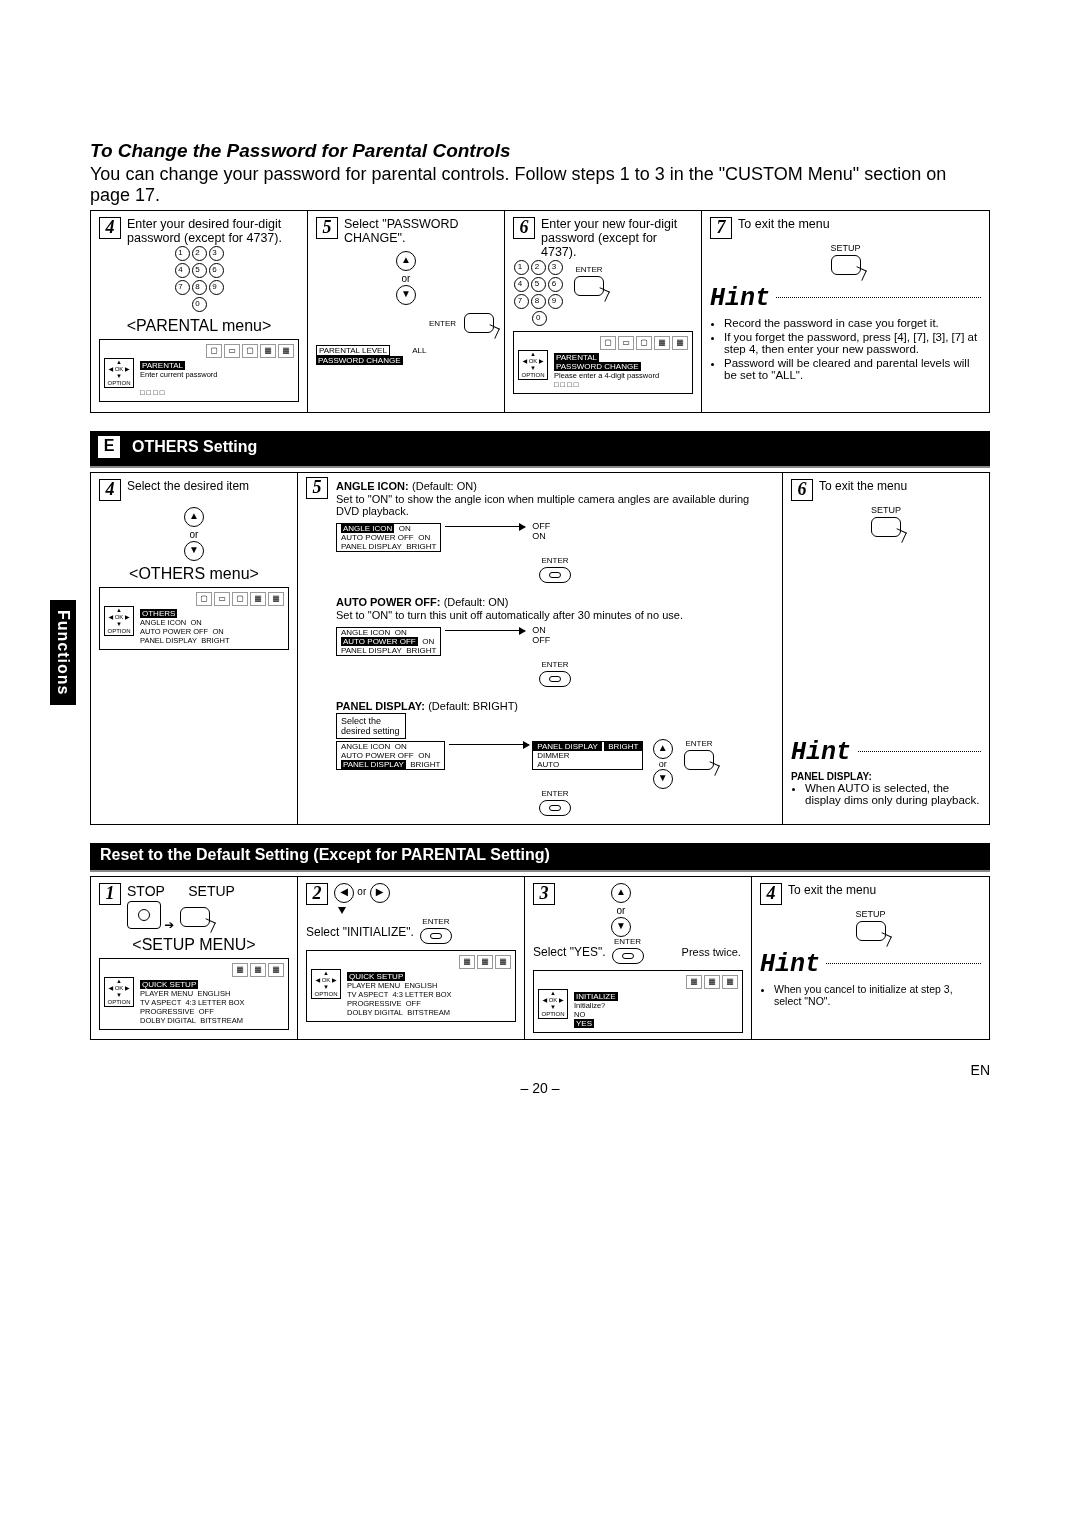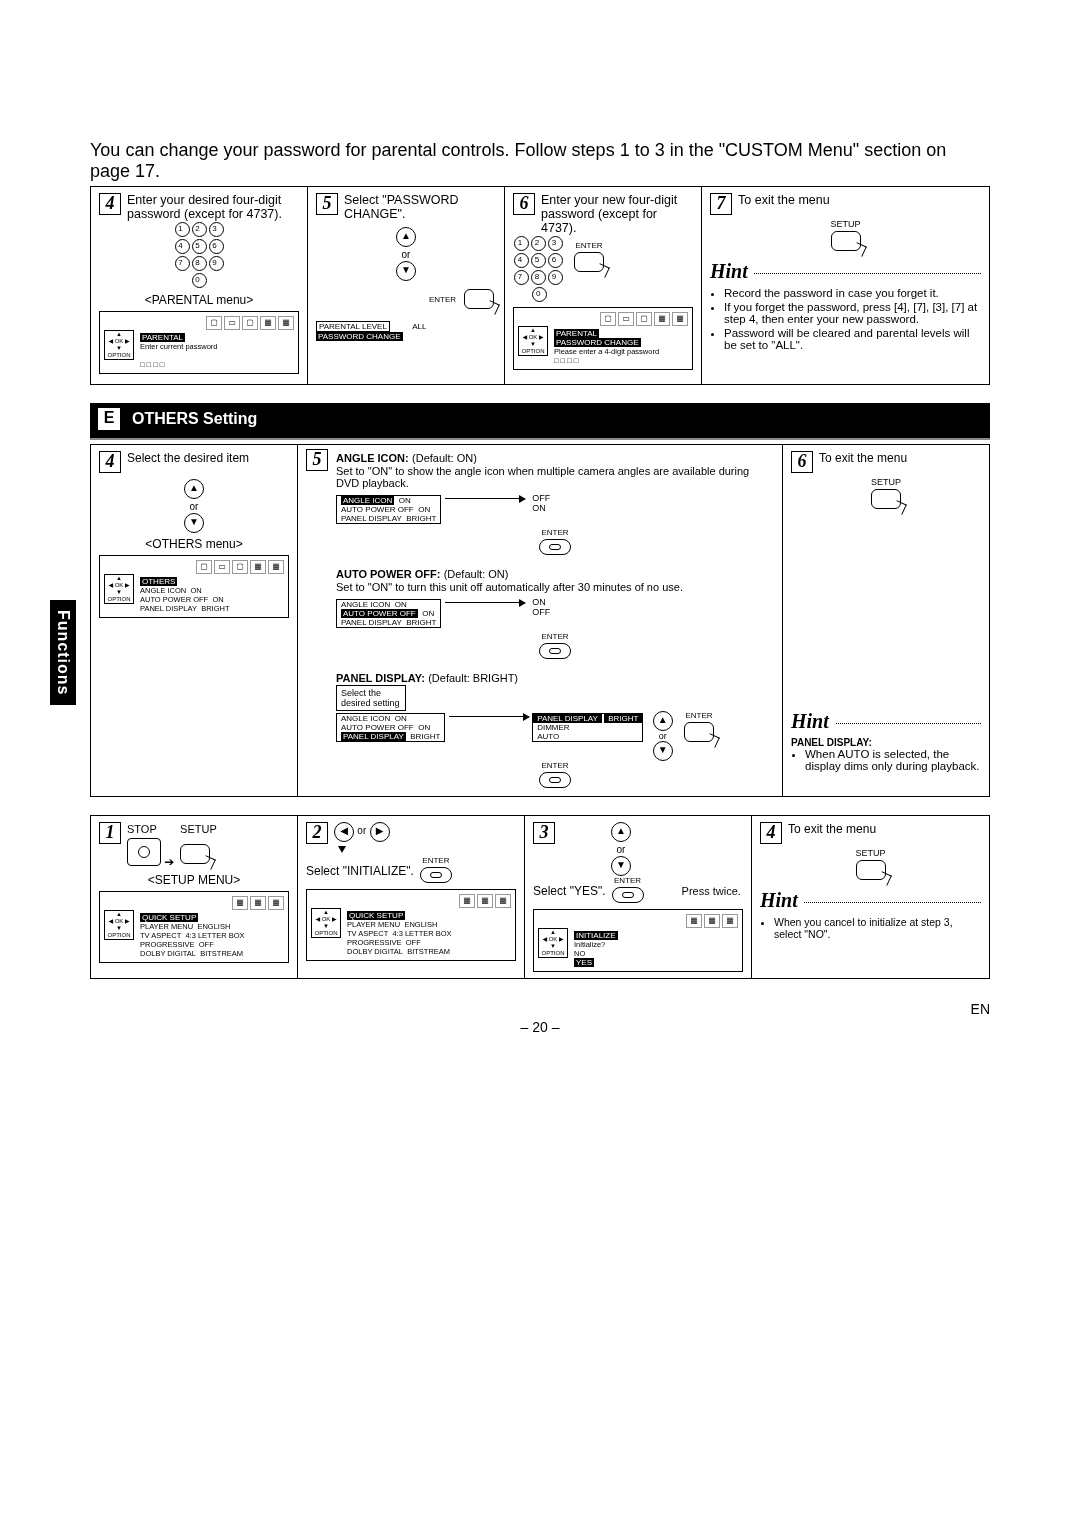--- a/index.html
+++ b/index.html
@@ -53,41 +53,41 @@
     line-height: 18px;
     text-align: center;
     margin-right: 6px;
     vertical-align: top;
     background:#fff;
   }
   .stephead { display:flex; align-items:flex-start; }
   .steptxt { display:inline-block; max-width:calc(100% - 30px); }
   .keypad { text-align:center; font-size:11px; letter-spacing:3px;}
   .key { display:inline-block; border:1px solid #000; border-radius:50%; width:13px; height:13px; line-height:12px; text-align:center; font-size:8px; margin:1px;}
-  .smalllabel { font-size:12px; text-align:center; margin-top:4px;}
+  .smalllabel { font-size:16px; text-align:center; margin-top:4px;}
   .menubox {
     border:1px solid #000;
     margin-top:4px;
     font-size:8px;
     padding:4px;
     position:relative;
     background:#fff;
   }
   .iconrow { display:flex; gap:2px; justify-content:flex-end; padding-bottom:3px;}
   .iconrow .ic { border:1px solid #999; width:14px; height:12px; font-size:8px; text-align:center; line-height:12px;}
   .dpad {
     width:28px;height:28px;border:1px solid #000;position:absolute;left:4px;top:18px;
     font-size:6px; text-align:center; line-height:7px;
   }
   .menutxt { margin-left:36px; font-size:7.5px; line-height:9px;}
   .hinttitle {
-    font-family:Liberation Serif, serif;
+    font-family:Liberation Mono, monospace;
     font-style:italic;
     font-weight:bold;
-    font-size:20px;
+    font-size:25px;
     display:inline-block;
     padding-right:6px;
     background:#fff;
     position:relative;
     top:-14px;
   }
   .hintwrap { position:relative; font-size:11.5px;}
   .hintwrap ul { margin:0 0 0 14px; padding:0;}
   .hintwrap li { margin-bottom:2px; list-style-type: disc;}
 
@@ -156,21 +156,21 @@
   }
 
   
   .resetrow {
     display:flex;
     border:1px solid #000;
     margin-bottom:18px;
   }
   .rcell{border-right:1px solid #000; padding:6px 8px; font-size:12px; position:relative;}
   .rcell:last-child{border-right:none;}
-  .tinylabel{font-size:11px;}
+  .tinylabel{font-size:14px;}
 
   
   .sidetab {
     position:absolute;
     left:-40px;
     top:460px;
     background:#000;
     color:#fff;
     font-weight:bold;
     font-size:16px;
@@ -206,20 +206,21 @@
     display:inline-block;position:relative;margin-top:2px;
   }
   .pressicon::after{content:"";position:absolute;left:10px;top:7px;width:10px;height:10px;border:1px solid #000;border-radius:50%;}
 </style>
 </head>
 <body>
 
 <div class="page">
   <div class="sidetab">Functions</div>
 
+  <div class="main-title">To Change the Password for Parental Controls</div>
   <div class="intro">You can change your password for parental controls.  Follow steps 1 to 3 in the "CUSTOM Menu" section on page 17.</div>
 
   <div class="prow">
     <div class="pcell" style="width:200px;">
       <div class="stephead">
         <span class="stepnum">4</span>
         <span class="steptxt">Enter your desired four-digit password (except for 4737).</span>
       </div>
       <div class="keypad">
         <span class="key">1</span><span class="key">2</span><span class="key">3</span><br>
@@ -442,20 +443,23 @@
         <div style="border-top:1.5px dotted #000;"></div>
         <span class="hinttitle">Hint</span>
         <div style="font-size:10px;font-weight:bold;margin-top:-10px;">PANEL DISPLAY:</div>
         <ul>
           <li>When AUTO is selected, the display dims only during playback.</li>
         </ul>
       </div>
     </div>
   </div>
 
+  <div class="sectionbar" style="padding-left:10px;">
+    <span>Reset to the Default Setting (Except for PARENTAL Setting)</span>
+  </div>
 
   <div class="resetrow">
     <div class="rcell" style="width:190px;">
       <div class="stephead">
         <span class="stepnum">1</span>
         <span class="steptxt">
           <span class="tinylabel">STOP</span>&nbsp;&nbsp;&nbsp;&nbsp;&nbsp;&nbsp;
           <span class="tinylabel">SETUP</span><br>
           <span class="pressicon"></span>
           ➔

